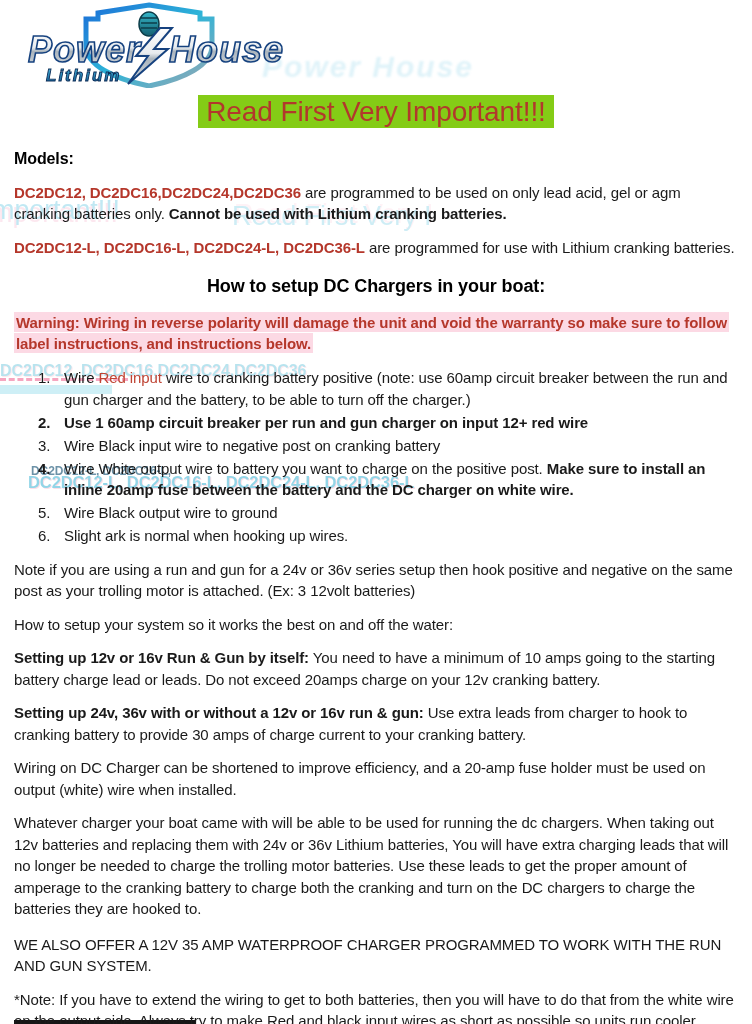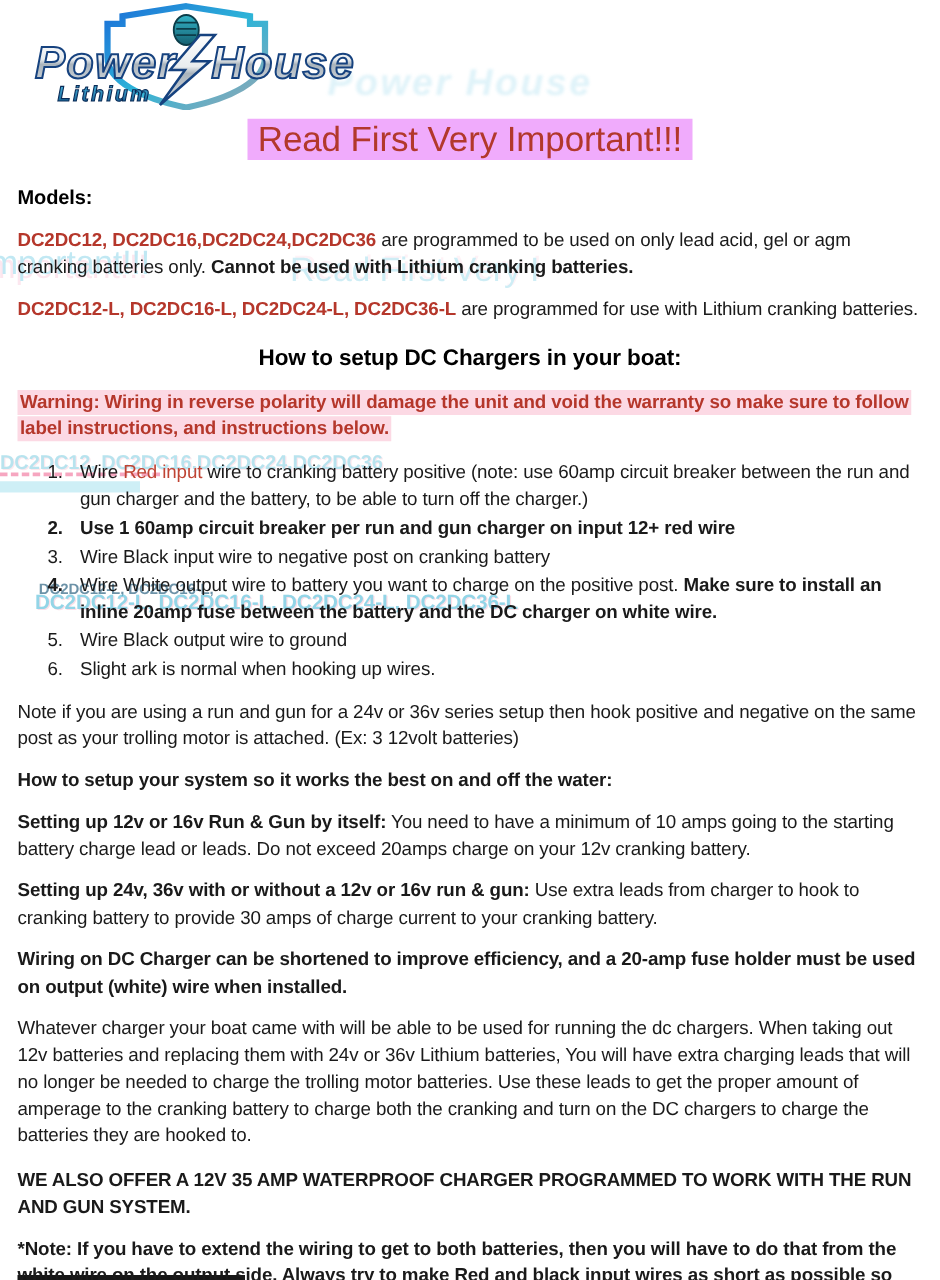--- a/index.html
+++ b/index.html
@@ -10,39 +10,39 @@
   .ghost-layer{position:absolute;inset:0;z-index:1;pointer-events:none;}
 
   
   .logo-wrap{display:flex;justify-content:flex-start;padding-top:2px;}
   .brand-power,.brand-house{font-family:"Liberation Sans",sans-serif;font-weight:700;font-style:italic;
         letter-spacing:1px;}
   .brand-sub{font-family:"Liberation Sans",sans-serif;font-weight:700;font-style:italic;letter-spacing:2px;}
 
   
   .doc-title{margin:6px 0 0;text-align:center;font-size:28px;line-height:36px;font-weight:400;color:#b2382c;}
-  .doc-title .hl{background:#f0abfc;padding:1px 8px;}
+  .doc-title .hl{background:#84cc16;padding:1px 8px;}
 
   .models-heading{margin:18px 0 0;font-weight:700;font-size:16px;color:#000000;}
   p.body{margin:12px 0 0;}
   .setup-heading{margin:17px 0 0;text-align:center;font-size:18px;line-height:22px;font-weight:700;color:#000;}
 
   .warning{margin:14px 0 0;font-weight:700;color:#b5372b;}
   .warning .hl{background:#fcd9e4;-webkit-box-decoration-break:clone;box-decoration-break:clone;padding:1.5px 2px;}
 
   ol.steps{list-style:none;margin:13px 0 0;padding:0 0 0 24px;}
   .steps li{display:flex;margin:0 0 1.5px;}
   .steps .num{flex:0 0 26px;}
   .steps .step-text{flex:1;}
 
   .run-normal{font-weight:400;}
   .run-bold{font-weight:700;}
   .run-red{color:#bf4434;}
   .run-red-bold{color:#b5372b;font-weight:700;}
-  .b{font-weight:700;}
+  .b{font-weight:400;}
 
   
   .ghost{position:absolute;white-space:nowrap;font-family:"Liberation Sans",sans-serif;}
   .ghost-logo{left:262px;top:56px;font-size:30px;font-style:italic;font-weight:700;color:#8fd4ea;
         opacity:.28;filter:blur(1.2px);letter-spacing:2px;}
   .ghost-title-left{left:-8px;top:200px;font-size:27px;color:#8fd7ea;opacity:.55;
         text-shadow:-2px 3px 0 rgba(244,160,190,.45);}
   .ghost-title-center{left:232px;top:206px;font-size:27px;color:#9fdcec;opacity:.5;
         text-shadow:2px -2px 0 rgba(249,190,210,.4);}
   .ghost-models{left:0px;top:360px;font-size:16px;font-weight:700;color:#74c9de;opacity:.5;

